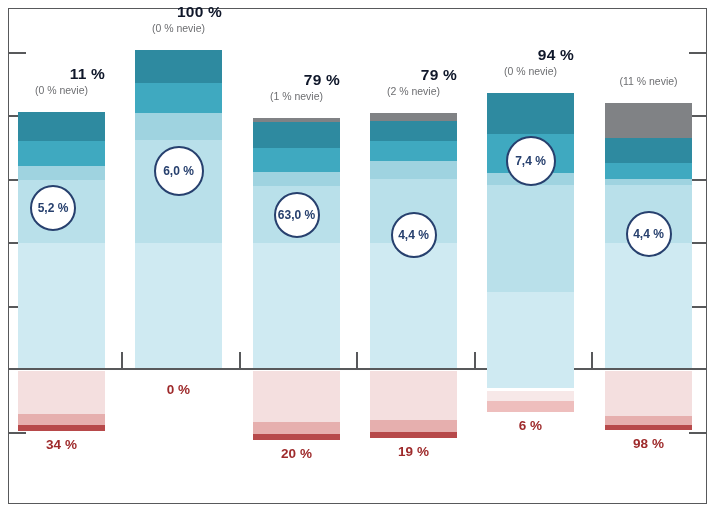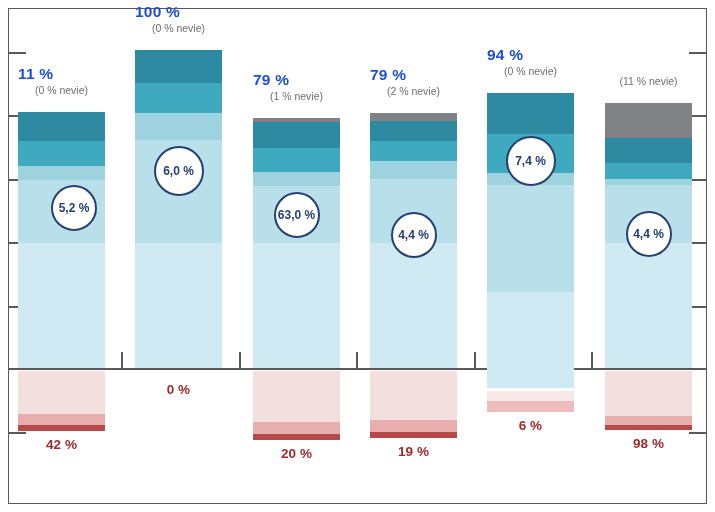--- a/index.html
+++ b/index.html
@@ -57,22 +57,22 @@
   }
   .seg {
     position: absolute;
     left: 0;
     right: 0;
   }
 
   .label-top {
     position: absolute;
     width: 100%;
-    text-align: left;
-    color: #1d4ed8;
+    text-align: right;
+    color: #0f172a;
     font-weight: bold;
     font-size: 15.5px;
     letter-spacing: 0.2px;
     white-space: nowrap;
   }
   .label-sub {
     position: absolute;
     width: 100%;
     text-align: center;
     color: #6d6e71;
@@ -135,22 +135,22 @@
         <div class="seg" style="top: 112px; height: 29px; background: rgb(46, 138, 160);"></div>
         <div class="seg" style="top: 141px; height: 25px; background: rgb(63, 169, 192);"></div>
         <div class="seg" style="top: 166px; height: 14px; background: rgb(159, 211, 224);"></div>
         <div class="seg" style="top: 180px; height: 63px; background: rgb(185, 224, 234);"></div>
         <div class="seg" style="top: 243px; height: 125px; background: rgb(207, 234, 242);"></div>
         <div class="seg" style="top: 371px; height: 43px; background: rgb(244, 223, 223);"></div>
         <div class="seg" style="top: 414px; height: 11px; background: rgb(230, 175, 174);"></div>
         <div class="seg" style="top: 425px; height: 6px; background: rgb(183, 73, 74);"></div>
         <div class="label-top" style="top: 65px;">11 %</div>
         <div class="label-sub" style="top: 84px;">(0 % nevie)</div>
-        <div class="bubble" style="width: 46px; height: 46px; top: 185px; left: 33px;">5,2 %</div>
-        <div class="label-bottom" style="top: 437px;">42 %</div>
+        <div class="bubble" style="width: 46px; height: 46px; top: 185px; left: 12px;">5,2 %</div>
+        <div class="label-bottom" style="top: 437px;">34 %</div>
       </div>
       <div class="bar-group" style="left: 135px; width: 87px;">
         <div class="seg" style="top: 50px; height: 33px; background: rgb(46, 138, 160);"></div>
         <div class="seg" style="top: 83px; height: 30px; background: rgb(63, 169, 192);"></div>
         <div class="seg" style="top: 113px; height: 27px; background: rgb(159, 211, 224);"></div>
         <div class="seg" style="top: 140px; height: 103px; background: rgb(185, 224, 234);"></div>
         <div class="seg" style="top: 243px; height: 125px; background: rgb(207, 234, 242);"></div>
         <div class="label-top" style="top: 3px;">100 %</div>
         <div class="label-sub" style="top: 22px;">(0 % nevie)</div>
         <div class="bubble" style="width: 50px; height: 50px; top: 146px; left: 18.5px;">6,0 %</div>

